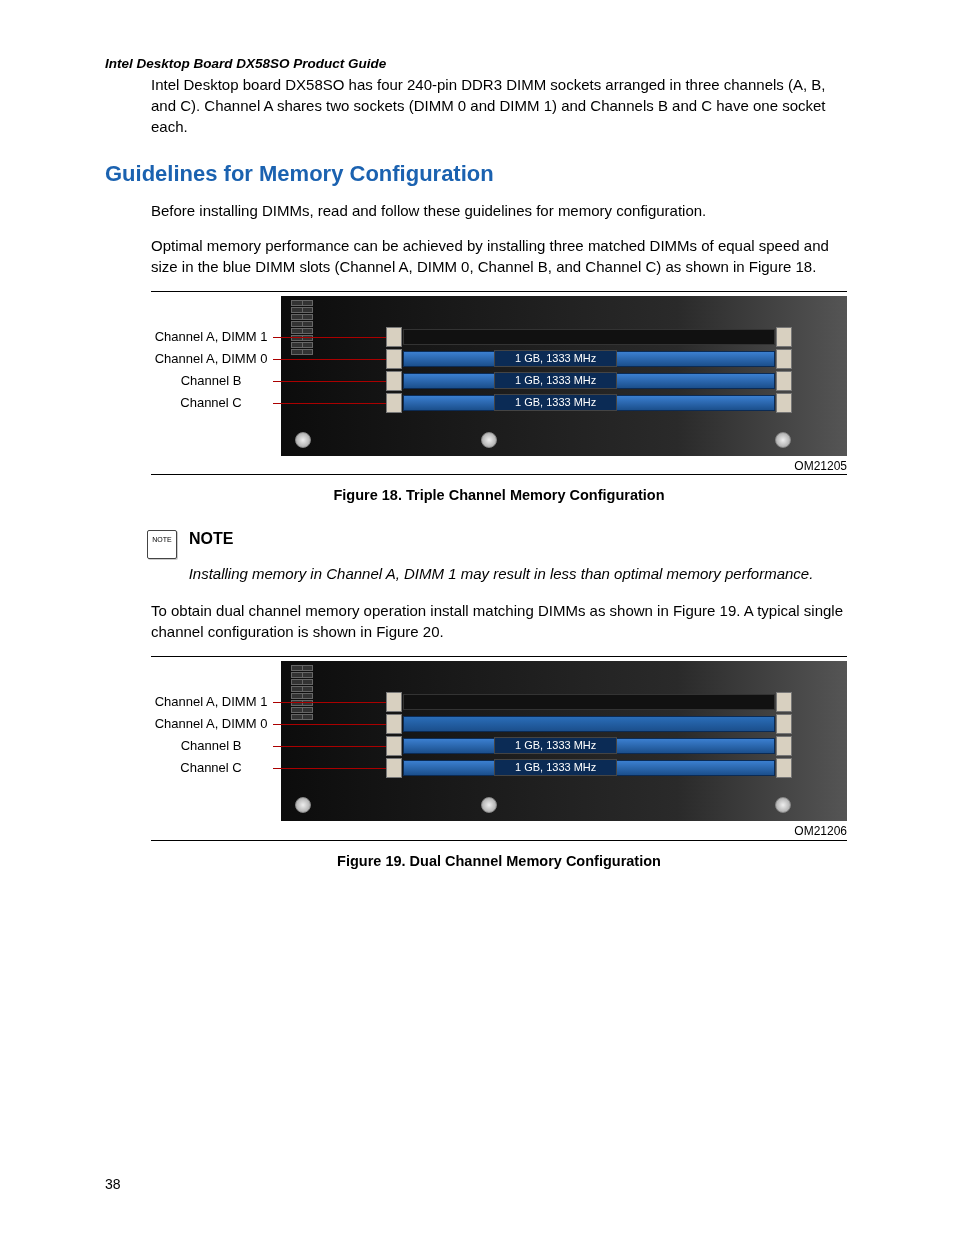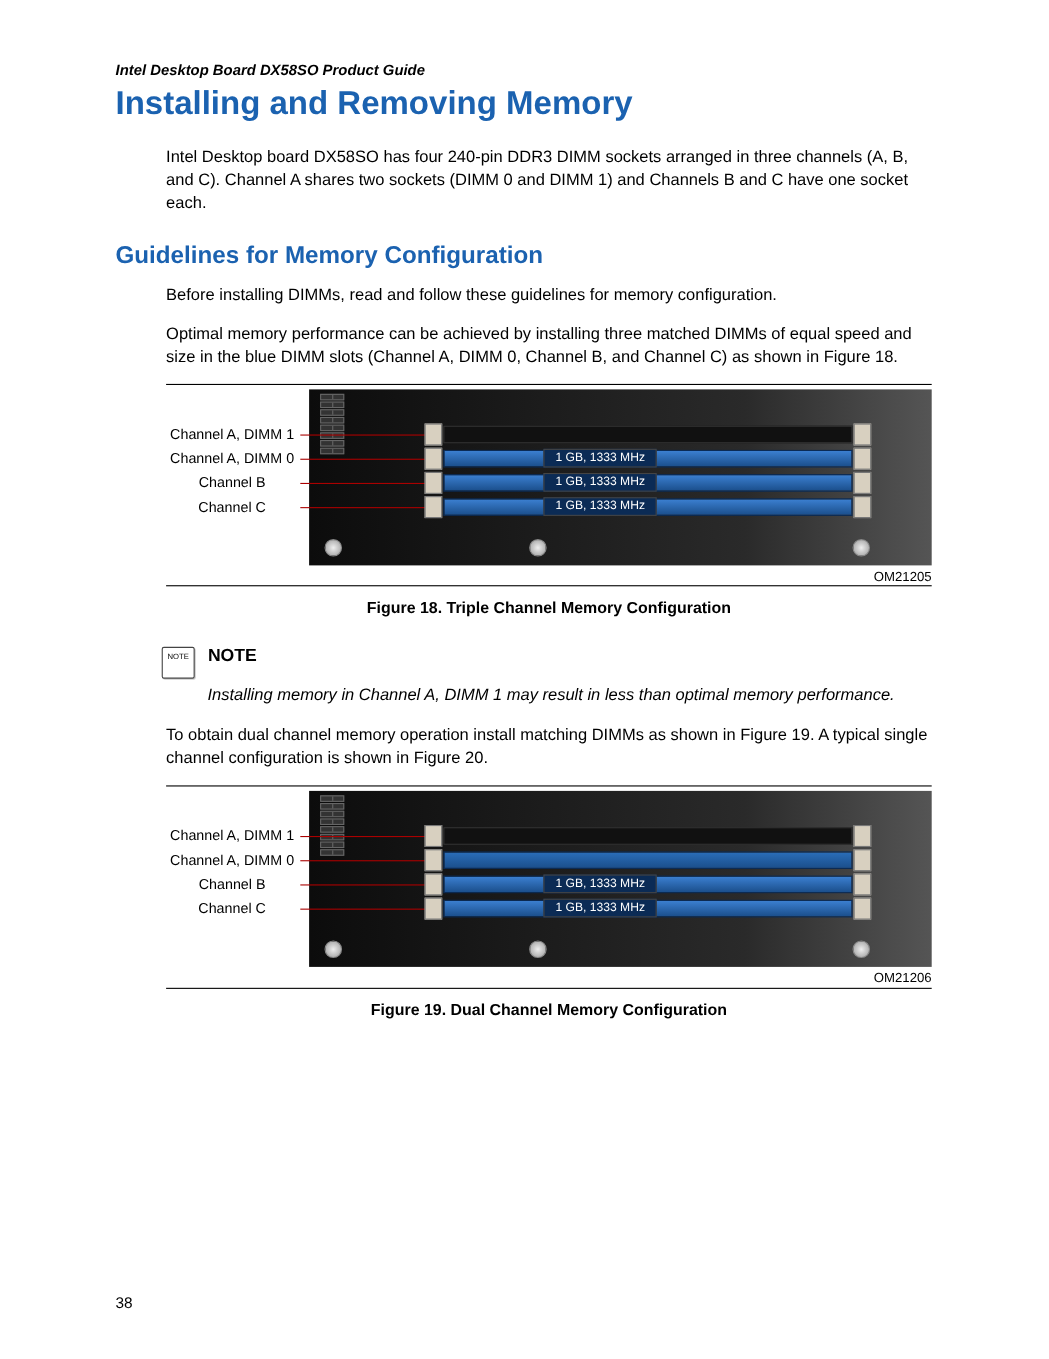--- a/index.html
+++ b/index.html
@@ -103,21 +103,21 @@
     background: #d8d0c0;
     border: 1px solid #777;
   }
   .clip.left { position: absolute; left: -18px; top: -3px; }
   .clip.right { position: absolute; right: -18px; top: -3px; }
   .mem-tag {
     background: #0b2b55;
     color: #fff;
     font-family: Arial, sans-serif;
     font-size: 11px;
-    padding: 0 10px;
+    padding: 0 20px;
     margin-left: 90px;
     border: 1px solid #444;
     white-space: nowrap;
   }
   .screw {
     position: absolute;
     width: 14px;
     height: 14px;
     border: 1px solid #888;
     border-radius: 50%;
@@ -195,21 +195,20 @@
     font-size: 14px;
   }
 </style>
 </head>
 <body>
 
 <div class="page">
 
   <div class="header-line">Intel Desktop Board DX58SO Product Guide</div>
 
-  <h1 class="section-title">Installing and Removing Memory</h1>
 
   <p class="body-para">Intel Desktop board DX58SO has four 240-pin DDR3 DIMM sockets arranged in three channels (A, B, and C).  Channel A shares two sockets (DIMM 0 and DIMM 1) and Channels B and C have one socket each.</p>
 
   <h2 class="subsection-title">Guidelines for Memory Configuration</h2>
 
   <p class="body-para">Before installing DIMMs, read and follow these guidelines for memory configuration.</p>
   <p class="body-para">Optimal memory performance can be achieved by installing three matched DIMMs of equal speed and size in the blue DIMM slots (Channel A, DIMM 0, Channel B, and Channel C) as shown in Figure 18.</p>
 
   <div class="figure-wrap">
     <hr class="hr-thin">

